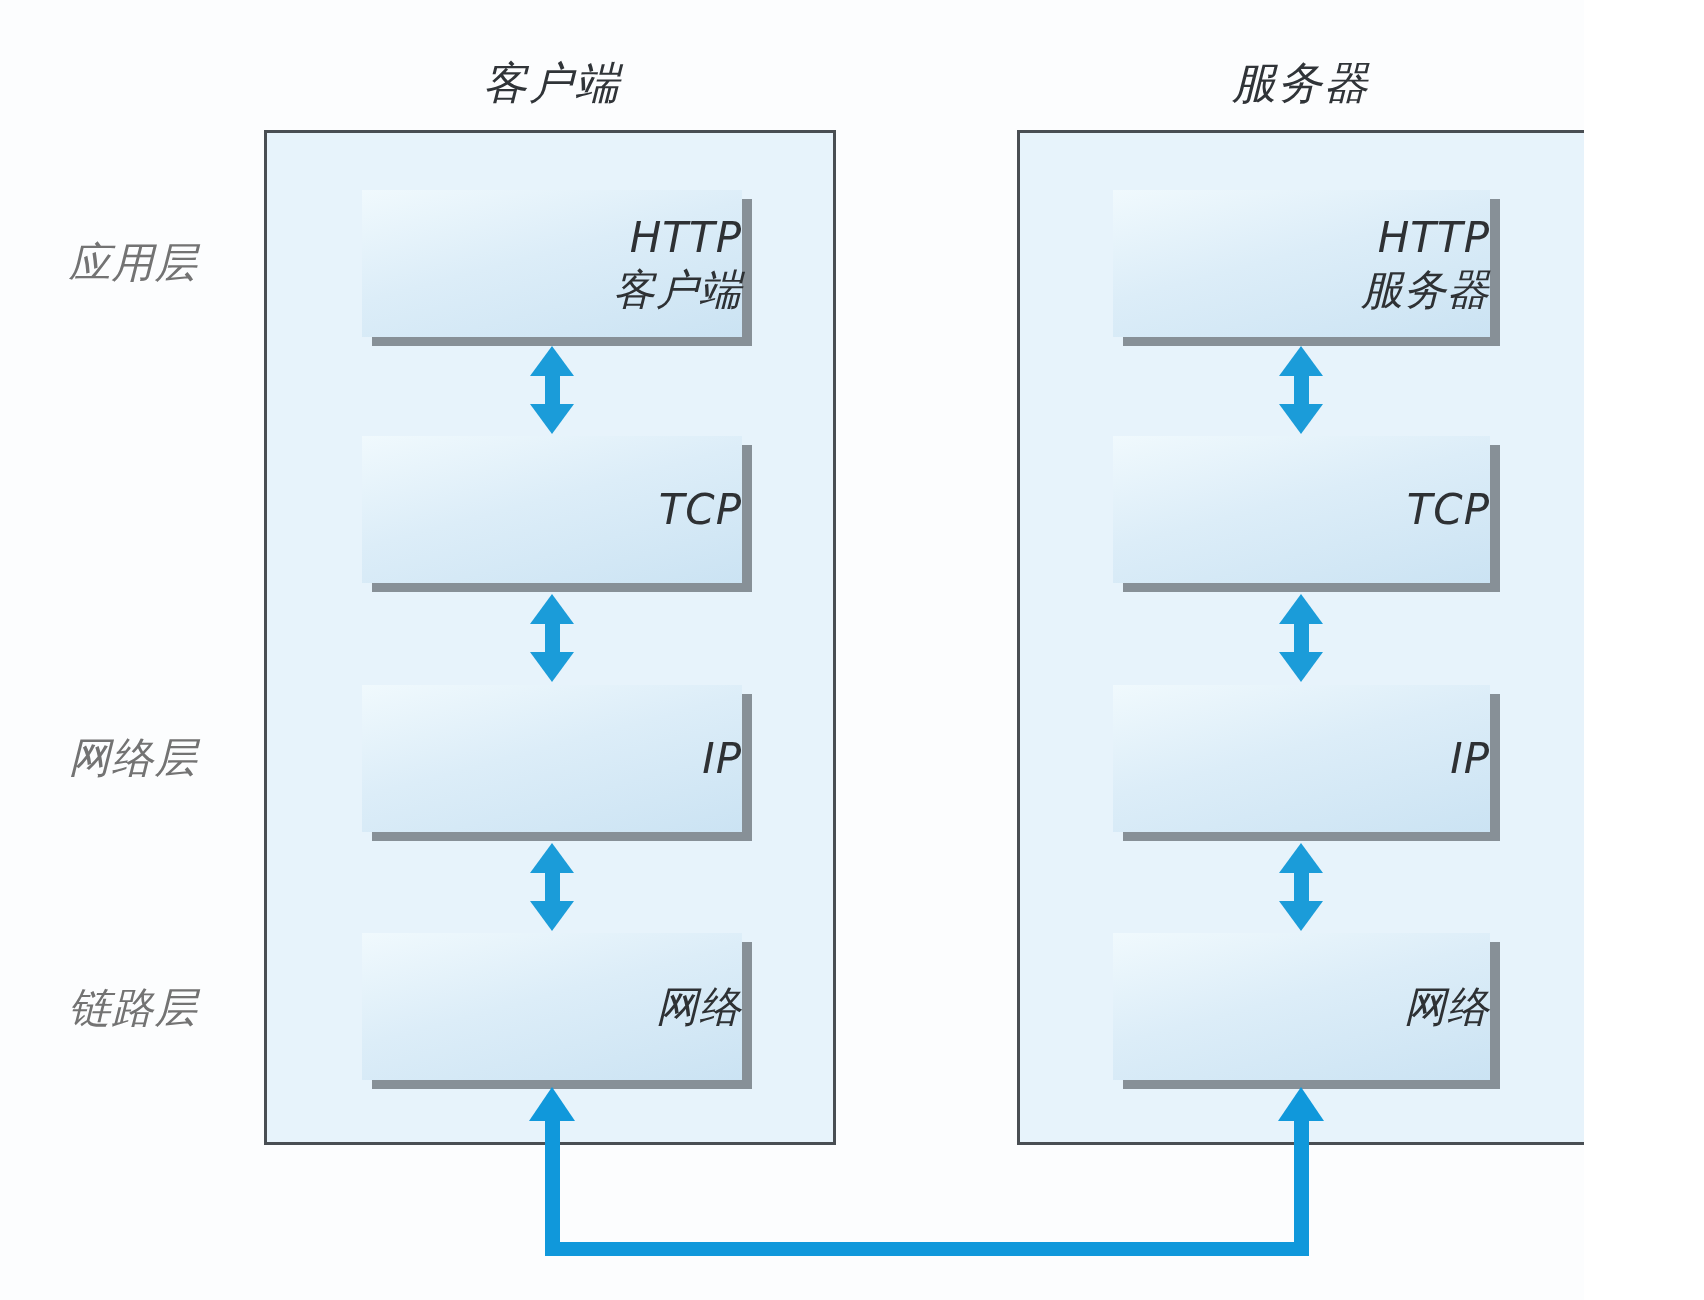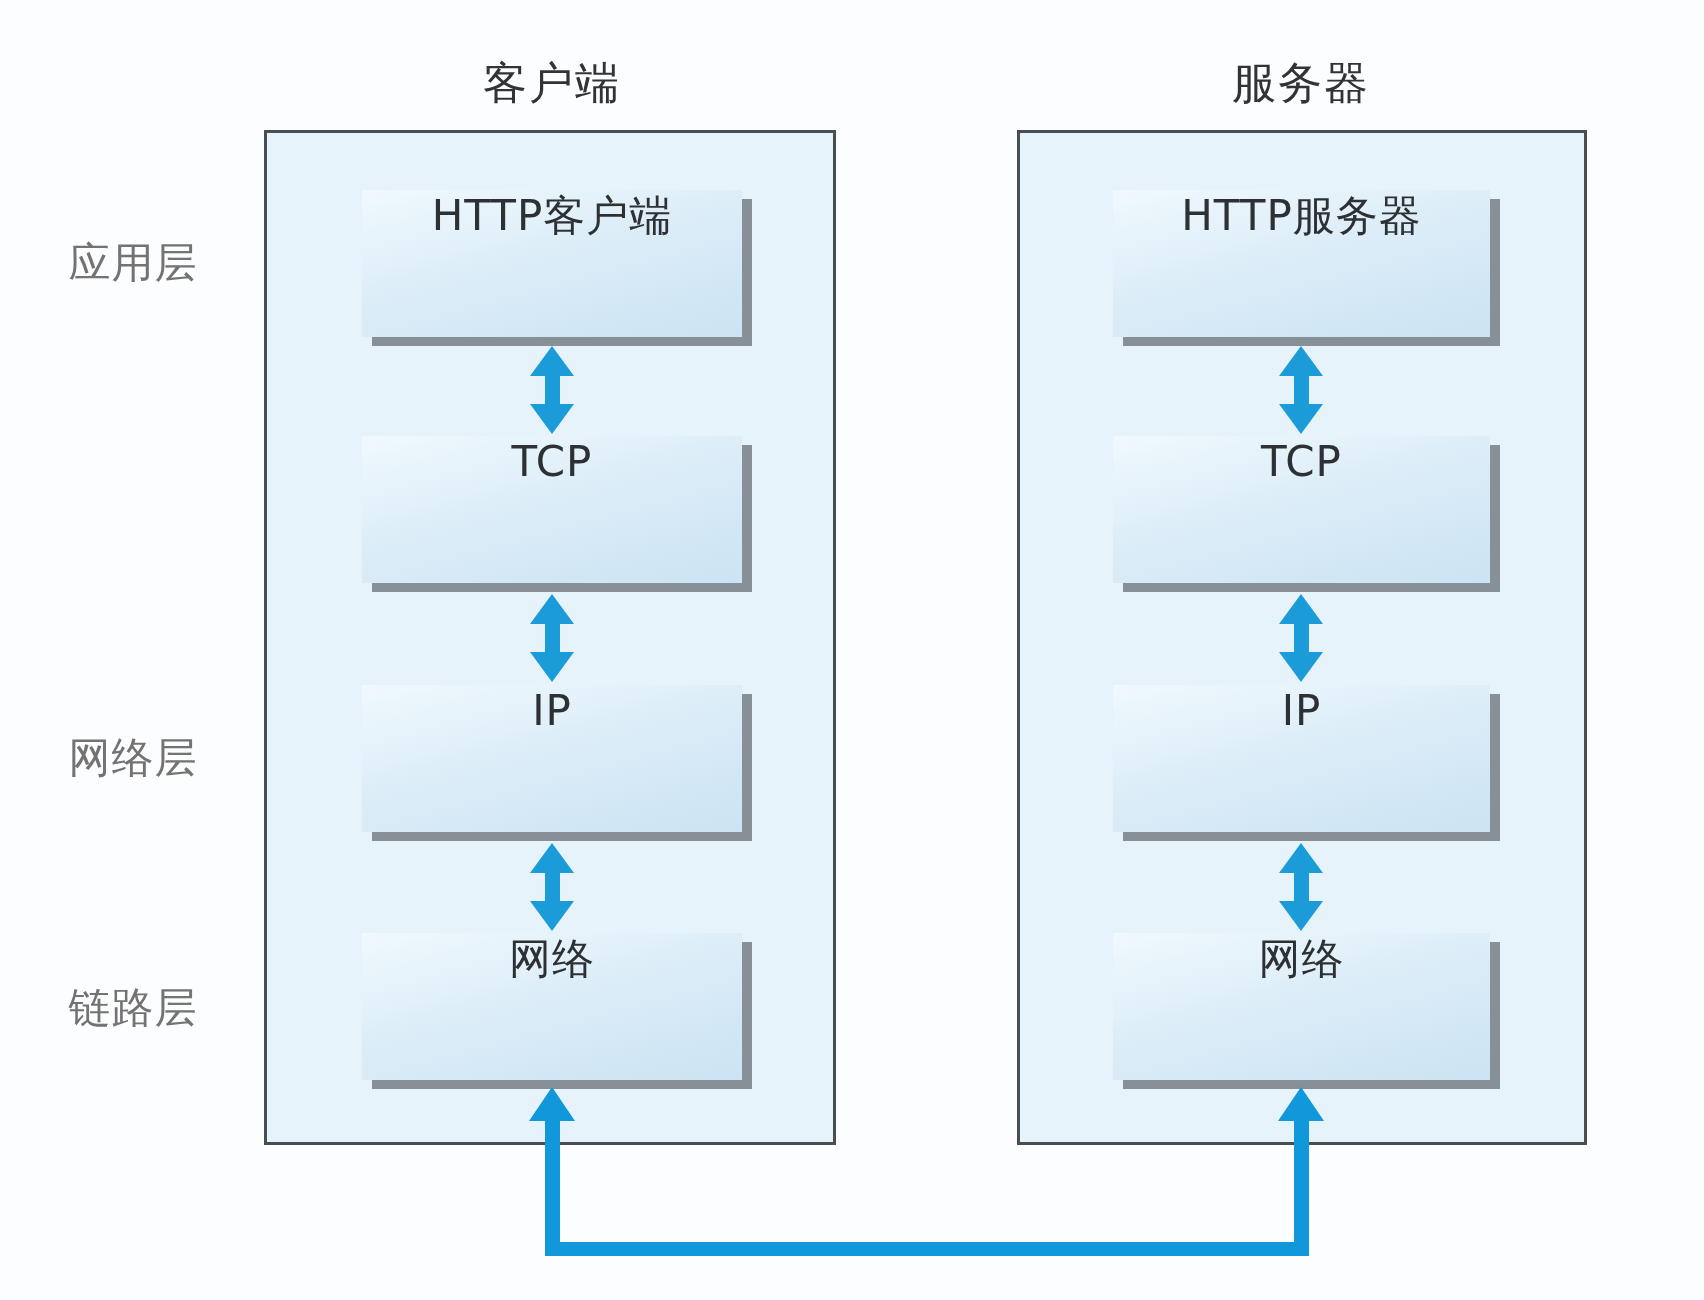--- a/index.html
+++ b/index.html
@@ -1,20 +1,21 @@
 <!DOCTYPE html>
 <html style="--background: #FCFDFE; --panel-fill: #E7F3FB; --panel-border: #494E53; --box-fill-light: #F0F9FD; --box-fill-dark: #CBE3F3; --box-shadow: #879097; --arrow-blue: #1B9CD9; --connector-blue: #1098DB; --text: #2E3134;"><head>
 <meta charset="utf-8">
 <style>
   html,body { margin:0; padding:0; }
   .canvas {
-    position:relative; width:1704px; height:1300px;
+    position:relative; width:1584px; height:1300px;
     background:var(--background,#FCFDFE);
     font-family:"DejaVu Sans", sans-serif;
     overflow:hidden;
+    font-style:italic;
   }
   .col-title {
     position:absolute; top:58px; width:400px; text-align:center;
     font-size:44px; letter-spacing:2px; color:#303438; line-height:50px;
   }
   .layer-label {
     position:absolute; left:33px; width:200px; text-align:center;
     font-size:42px; letter-spacing:1px; color:#737373; line-height:50px;
   }
   .panel {
@@ -22,21 +23,21 @@
     background:var(--panel-fill,#E7F3FB);
     border:3px solid var(--panel-border,#494E53);
     z-index:1;
   }
   .panel-left  { left:264px;  width:572px; }
   .panel-right { left:1017px; width:570px; }
   .pbox {
     position:absolute; height:147px; z-index:2;
     background:linear-gradient(165deg, var(--box-fill-light,#F0F9FD) 0%, #DCEDF8 45%, var(--box-fill-dark,#CBE3F3) 100%);
     box-shadow:10px 9px 0 var(--box-shadow,#879097);
-    display:flex; flex-direction:row; justify-content:center; align-items:flex-start;
+    display:flex; flex-direction:column; justify-content:center; align-items:flex-end;
     font-size:42px; line-height:52px; letter-spacing:1px; color:var(--text,#2E3134);
   }
   .pbox-left  { left:362px;  width:380px; }
   .pbox-right { left:1113px; width:377px; }
   .dbl {
     position:absolute; width:44px; height:88px; z-index:3;
     display:flex; flex-direction:column; align-items:center;
   }
   .dbl-left  { left:530px; }
   .dbl-right { left:1279px; }

